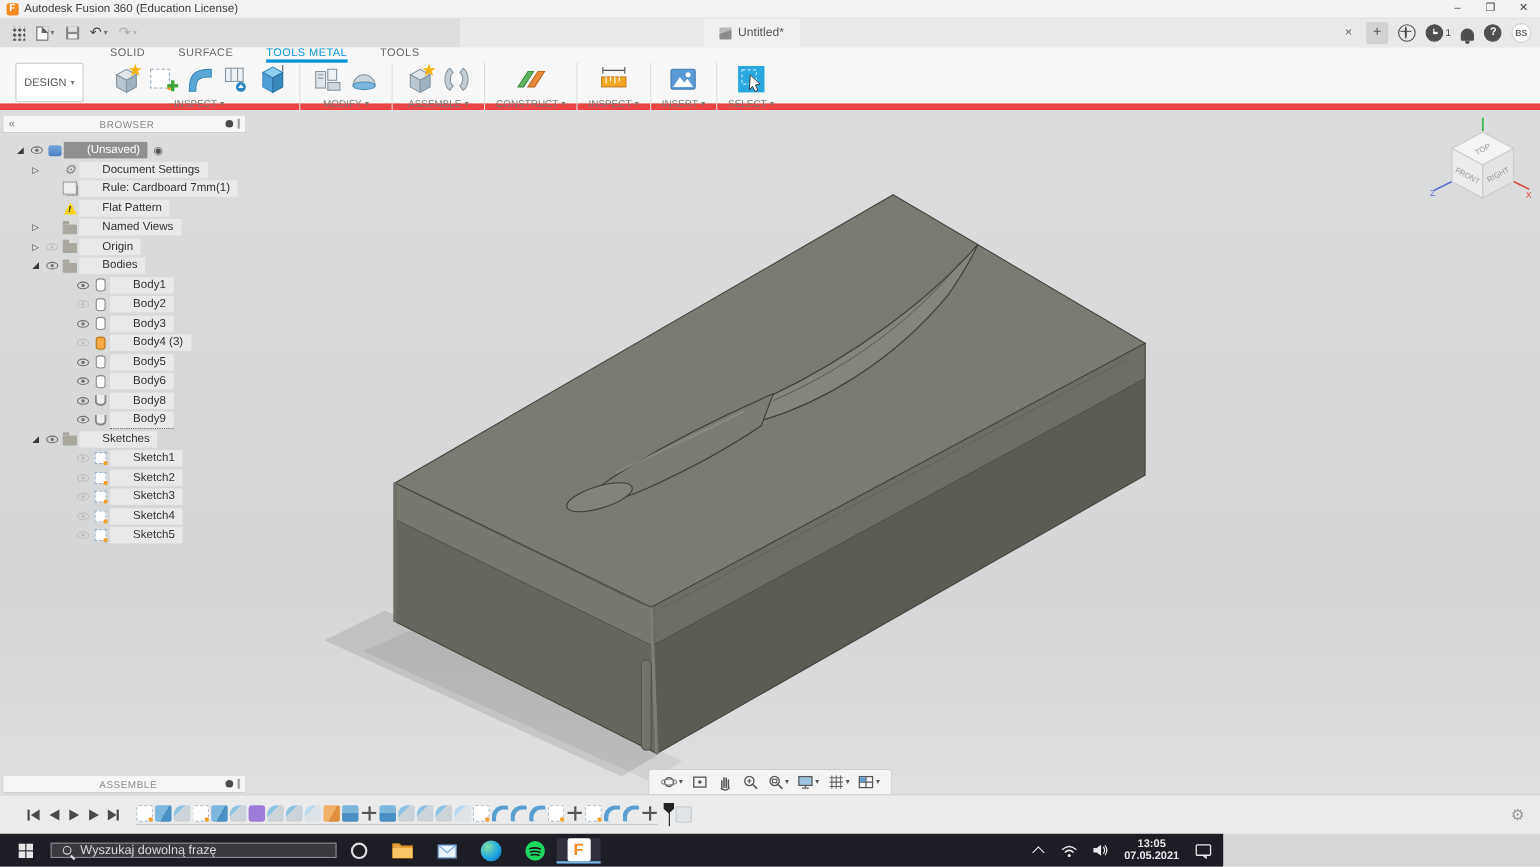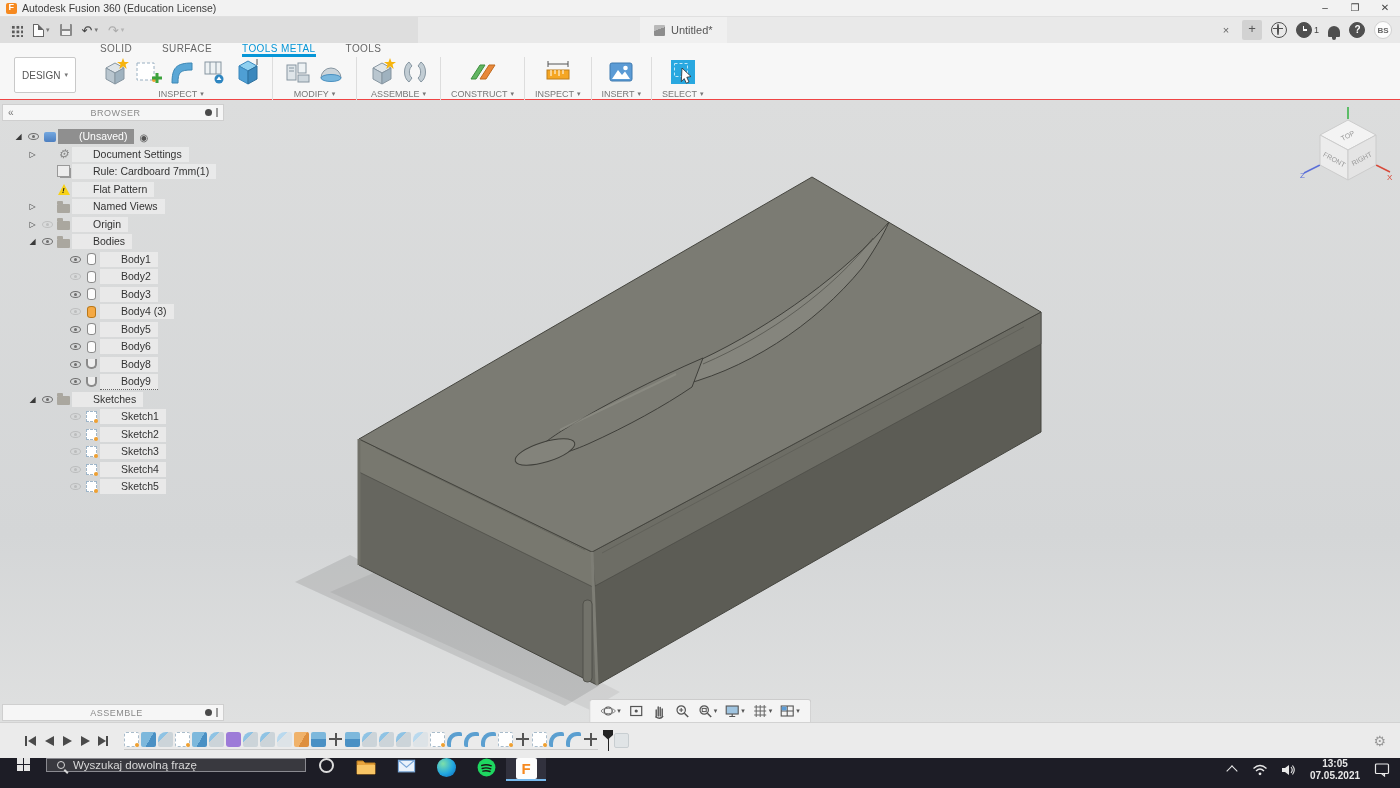--- a/index.html
+++ b/index.html
@@ -42,21 +42,21 @@
   .clock-icon::before { content:""; position:absolute; left:6px; top:2.5px; width:1.5px; height:5px; background:#fff; }
   .clock-icon::after { content:""; position:absolute; left:6px; top:6px; width:4px; height:1.5px; background:#fff; }
   .badge-count { font-size:9px; color:#444; margin-left:-5px; }
   .bell-icon { width:12px; height:11px; background:#4f4f4f; border-radius:6px 6px 1px 1px; position:relative; margin-top:2px; }
   .bell-icon::after { content:""; position:absolute; left:4px; bottom:-3px; width:4px; height:3px; background:#4f4f4f; border-radius:0 0 3px 3px; }
   .help-icon { background:#4f4f4f; }
   .help-icon::before { content:"?"; position:absolute; left:4.5px; top:0.5px; color:#fff; font-size:10px; font-weight:bold; }
   .avatar { width:18px; height:18px; border-radius:50%; background:#fdfdfd; border:1px solid #d0d0d0; text-align:center; font-size:8px; color:#666; line-height:17px; font-weight:bold; }
 
   
-  .ribbon { position:absolute; left:0; top:43px; width:1400px; height:57px; background:#f7f7f7; border-bottom:1px solid #ef4444; }
+  .ribbon { position:absolute; left:0; top:43px; width:1400px; height:57px; background:#f7f7f7; border-bottom:6px solid #ef4444; }
   .rtabs { position:absolute; left:100px; top:0; display:flex; gap:30px; height:14px; }
   .rtab { font-size:10px; color:#666; letter-spacing:.4px; padding-bottom:2px; }
   .rtab.active { color:#0696d7; border-bottom:3px solid #0696d7; }
   .rmain { position:absolute; left:0; top:12px; display:flex; align-items:flex-start; padding-left:14px; }
   .design-box { width:62px; height:36px; background:#fff; border:1px solid #c9c9c9; border-radius:2px; display:flex; align-items:center; justify-content:center; gap:4px; font-size:10px; color:#555; margin-right:16px; margin-top:2px; }
   .rgroup { display:flex; flex-direction:column; align-items:center; padding:0 8px; }
   .ricons { display:flex; align-items:flex-end; gap:3px; height:32px; }
   .rlabel { margin-top:2px; font-size:9px; color:#777; display:flex; gap:3px; align-items:center; }
   .rsep { width:1px; height:46px; background:#ddd; margin:2px 2px 0 2px; }
   .ribicon { width:30px; height:30px; }
@@ -139,21 +139,21 @@
   .t-move::before { content:""; position:absolute; left:6.5px; top:1px; width:2px; height:13px; background:#555; }
   .t-move::after { content:""; position:absolute; top:6.5px; left:1px; height:2px; width:13px; background:#555; }
   .t-suppressed { background:#dfe3e6; border:1px solid #c3c9cd; opacity:.85; }
   .tmarker { width:12px; height:24px; position:relative; margin-left:4px; }
   .tmarker::before { content:""; position:absolute; left:1px; top:1px; width:10px; height:10px; background:#222; clip-path:polygon(0 0,100% 0,100% 55%,50% 100%,0 55%); }
   .tmarker::after { content:""; position:absolute; left:5.5px; top:9px; width:1.6px; height:13px; background:#222; }
   .tl-gear { margin-left:auto; margin-right:14px; }
   .tl-gear::before { content:"⚙"; font-size:14px; color:#9a9a9a; }
 
   
-  .taskbar { position:absolute; left:0; top:758px; width:1400px; height:30px; background:#1d1d26; display:flex; align-items:flex-start; color:#e8e8e8; }
+  .taskbar { position:absolute; left:0; top:758px; width:1112px; height:30px; background:#1d1d26; display:flex; align-items:center; color:#e8e8e8; }
   .start { width:46px; display:flex; align-items:center; justify-content:center; }
   .winlogo { width:13px; height:13px; display:grid; grid-template-columns:6px 6px; grid-template-rows:6px 6px; gap:1px; }
   .winlogo i { background:#e6e6e6; }
   .searchbox { width:260px; background:#39393f; border:1px solid #8a8a90; display:flex; align-items:center; gap:8px; padding:0 10px; font-size:11.5px; color:#d8d8d8; }
   .search-glyph { width:8px; height:8px; border:1.5px solid #d8d8d8; border-radius:50%; position:relative; flex:none; }
   .search-glyph::after { content:""; position:absolute; left:7px; top:7px; width:5px; height:1.5px; background:#d8d8d8; transform:rotate(45deg); transform-origin:0 0; }
   .tbslot { width:40px; display:flex; align-items:center; justify-content:center; }
   .cortana-ring { width:15px; height:15px; border:2px solid #dcdcdc; border-radius:50%; }
   .edge-circle { width:19px; height:19px; border-radius:50%; background:radial-gradient(circle at 32% 30%, #7de0a9, #22a7e0 55%, #0b63b8); }
   .fusion-slot { background:#31313d; border-bottom:2px solid #76b9ed; }

